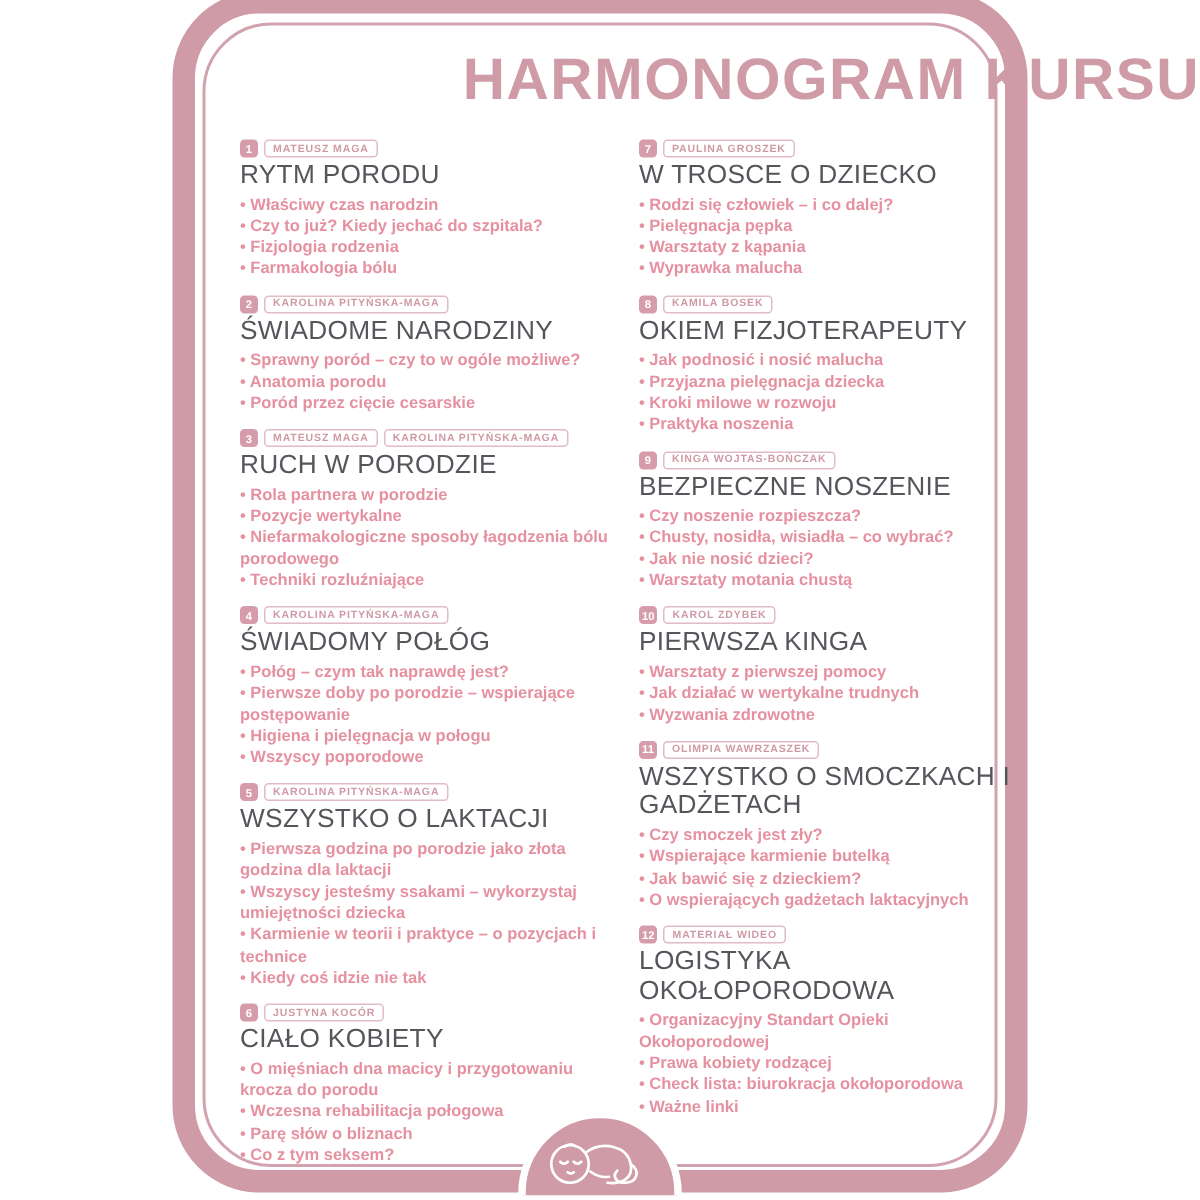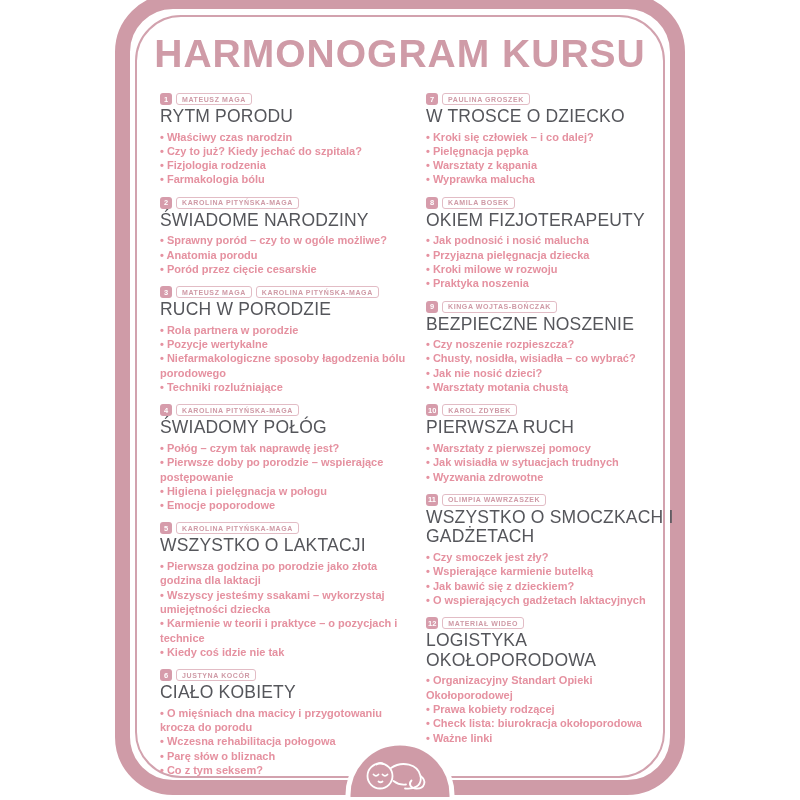--- a/index.html
+++ b/index.html
@@ -14,21 +14,21 @@
     box-sizing:border-box;border:15px solid #cf9ba7;border-radius:58px;
     z-index:1;background:transparent;
   }
   
   .frame-hairline{
     position:absolute;left:135px;top:15px;width:530px;height:763px;
     box-sizing:border-box;border:2px solid #d2a2ae;border-radius:46px;
     z-index:1;
   }
   .page-title{
-    position:absolute;top:32px;left:0;width:100%;text-align:center;
+    position:absolute;top:32px;left:0;width:100%;text-align:right;
     font-size:39px;font-weight:bold;letter-spacing:1px;color:#cf9ba7;
     z-index:2;
   }
   .content{
     position:absolute;left:160px;top:93px;width:516px;
     display:flex;gap:16px;z-index:2;
   }
   .col{width:250px;display:flex;flex-direction:column;}
   .section{margin-bottom:10px;}
   .sec-head{display:flex;align-items:center;gap:4px;margin-bottom:2px;}
@@ -99,21 +99,21 @@
       </div>
       <div class="section">
         <div class="sec-head">
           <span class="badge">4</span>
           <span class="tag">KAROLINA PITYŃSKA-MAGA</span>
         </div>
         <div class="sec-title">ŚWIADOMY POŁÓG</div>
         <div class="bullet">• Połóg – czym tak naprawdę jest?</div>
         <div class="bullet">• Pierwsze doby po porodzie – wspierające postępowanie</div>
         <div class="bullet">• Higiena i pielęgnacja w połogu</div>
-        <div class="bullet">• Emocje poporodowe</div>
+        <div class="bullet">• Wszyscy poporodowe</div>
       </div>
       <div class="section">
         <div class="sec-head">
           <span class="badge">5</span>
           <span class="tag">KAROLINA PITYŃSKA-MAGA</span>
         </div>
         <div class="sec-title">WSZYSTKO O LAKTACJI</div>
         <div class="bullet">• Pierwsza godzina po porodzie jako złota godzina dla laktacji</div>
         <div class="bullet">• Wszyscy jesteśmy ssakami – wykorzystaj umiejętności dziecka</div>
         <div class="bullet">• Karmienie w teorii i praktyce – o pozycjach i technice</div>
@@ -131,21 +131,21 @@
         <div class="bullet">• Co z tym seksem?</div>
       </div>
     </div>
   <div class="col" id="col-right">
       <div class="section">
         <div class="sec-head">
           <span class="badge">7</span>
           <span class="tag">PAULINA GROSZEK</span>
         </div>
         <div class="sec-title">W TROSCE O DZIECKO</div>
-        <div class="bullet">• Kroki się człowiek – i co dalej?</div>
+        <div class="bullet">• Rodzi się człowiek – i co dalej?</div>
         <div class="bullet">• Pielęgnacja pępka</div>
         <div class="bullet">• Warsztaty z kąpania</div>
         <div class="bullet">• Wyprawka malucha</div>
       </div>
       <div class="section">
         <div class="sec-head">
           <span class="badge">8</span>
           <span class="tag">KAMILA BOSEK</span>
         </div>
         <div class="sec-title">OKIEM FIZJOTERAPEUTY</div>
@@ -163,23 +163,23 @@
         <div class="bullet">• Czy noszenie rozpieszcza?</div>
         <div class="bullet">• Chusty, nosidła, wisiadła – co wybrać?</div>
         <div class="bullet">• Jak nie nosić dzieci?</div>
         <div class="bullet">• Warsztaty motania chustą</div>
       </div>
       <div class="section">
         <div class="sec-head">
           <span class="badge">10</span>
           <span class="tag">KAROL ZDYBEK</span>
         </div>
-        <div class="sec-title">PIERWSZA RUCH</div>
+        <div class="sec-title">PIERWSZA KINGA</div>
         <div class="bullet">• Warsztaty z pierwszej pomocy</div>
-        <div class="bullet">• Jak wisiadła w sytuacjach trudnych</div>
+        <div class="bullet">• Jak działać w wertykalne trudnych</div>
         <div class="bullet">• Wyzwania zdrowotne</div>
       </div>
       <div class="section">
         <div class="sec-head">
           <span class="badge">11</span>
           <span class="tag">OLIMPIA WAWRZASZEK</span>
         </div>
         <div class="sec-title">WSZYSTKO O SMOCZKACH I GADŻETACH</div>
         <div class="bullet">• Czy smoczek jest zły?</div>
         <div class="bullet">• Wspierające karmienie butelką</div>

